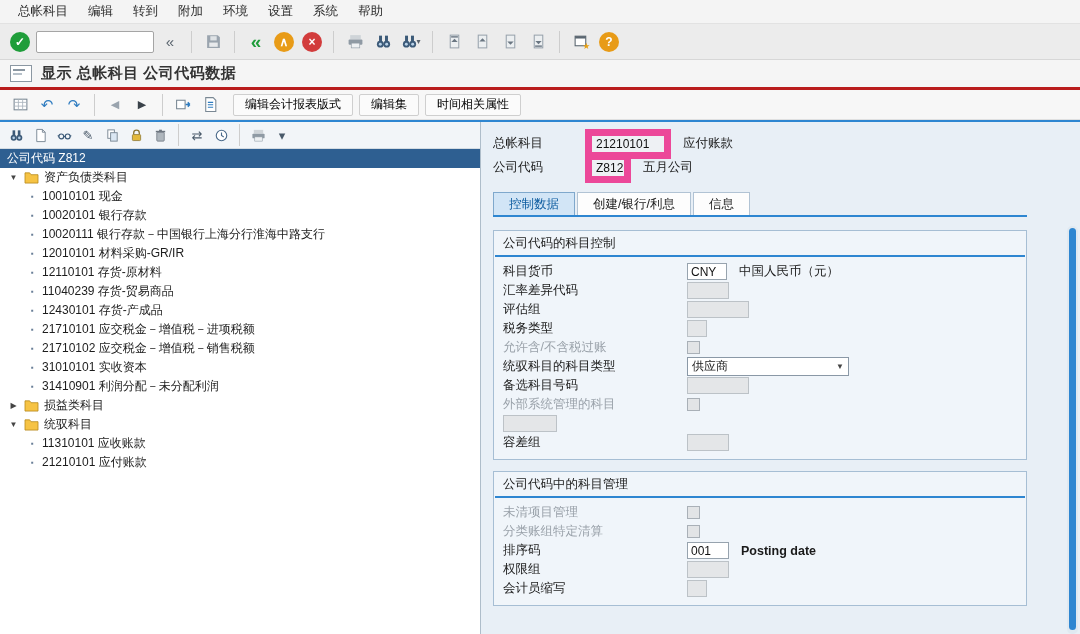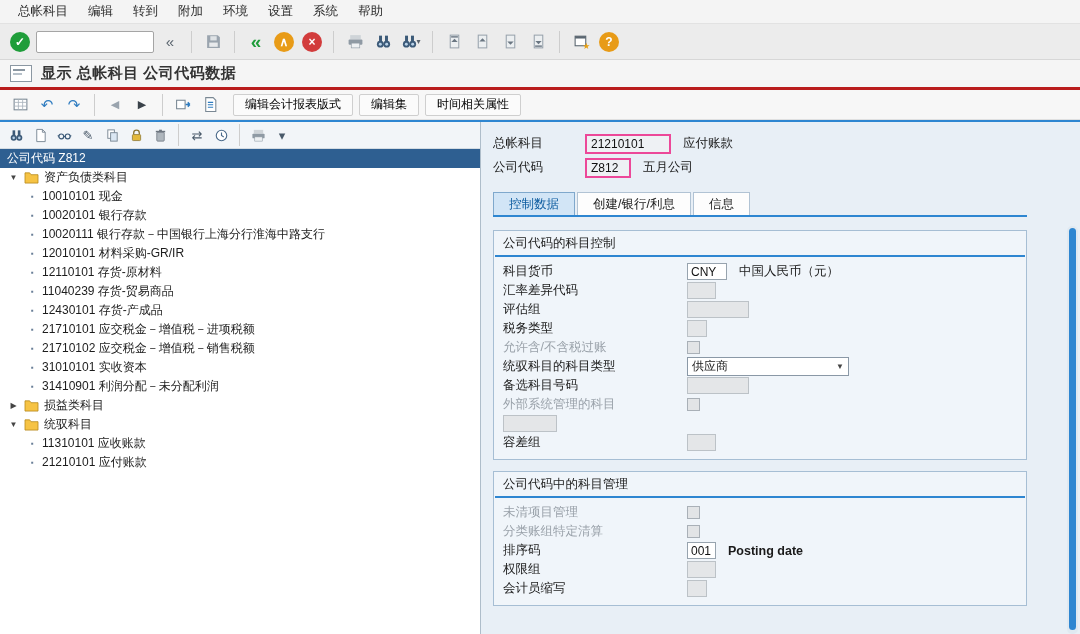--- a/index.html
+++ b/index.html
@@ -57,39 +57,39 @@
   .tw-arrow{width:11px;font-size:8px;color:#444;text-align:center}
   .tw-folder{display:flex}
   .tw-bullet{font-size:8px;color:#6a7f98;width:9px;text-align:center}
   .tw-label{color:#1c1c1c}
 
   
   .right-panel{flex:1;background:#e8eff6;position:relative;overflow:hidden}
   .rp-inner{padding:10px 24px 0 12px;height:100%;overflow:hidden}
   .hf-row{display:flex;align-items:center;height:23px;margin-bottom:1px}
   .hf-label{width:92px;font-size:12.5px;color:#1a1a1a}
-  .hf-value{height:20px;border:2px solid #ec4899;background:#eef1f4;display:flex;align-items:center;padding:8px 4px;font-size:12px;color:#111}
+  .hf-value{height:20px;border:7px solid #ec4899;background:#eef1f4;display:flex;align-items:center;padding:8px 4px;font-size:12px;color:#111}
   .w86{width:86px}.w46{width:46px}
   .hf-desc{margin-left:12px;font-size:12.5px;color:#1a1a1a}
 
   .tab-strip{display:flex;margin-top:13px}
   .tab{height:23px;padding:0 15px;border:1px solid #b1c3d4;border-bottom:none;background:#fdfdfd;display:flex;align-items:center;font-size:12.5px;margin-right:2px;cursor:default;color:#222}
   .tab.active{background:var(--tab-bg,#d2e5f6);color:var(--tab-text,#0a5a9e);border-color:#7fa8cc}
   .tab-underline{height:2px;background:var(--accent,#4a90d2);width:534px;margin-bottom:13px}
 
   .gbox{width:534px;border:1px solid #a6bed4;background:#f0f5fa;margin-bottom:11px;padding-bottom:7px}
   .gbox-title{padding:4px 9px 3px;font-size:12.5px;color:#1c1c1c}
   .gbox-rule{height:2px;background:var(--accent,#1a7fd0);margin:0 1px 5px}
   .frow{display:flex;align-items:center;height:19px;padding-left:9px}
   .flabel{width:184px;font-size:12.5px;color:#1a1a1a;white-space:nowrap;overflow:hidden}
   .flabel.muted{color:#9aa2aa}
   .fctrl{display:flex;align-items:flex-end}
   .fld-input{height:17px;border:1px solid #97a3ae;background:#fff;font-size:12px;padding:0 3px;display:flex;align-items:center;color:#111}
   .fld-input.empty{background:#e4e6e8;border-color:#bcc2c7}
-  .size-xs{width:20px}.size-s{width:29px}.size-m{width:40px}.size-ml{width:54px}.size-l{width:62px}
+  .size-xs{width:20px}.size-s{width:42px}.size-m{width:40px}.size-ml{width:54px}.size-l{width:62px}
   .fld-check{width:13px;height:13px;border:1px solid #a9b0b7;background:#e2e4e6;display:inline-block}
   .fld-select{height:19px;border:1px solid #8a98a6;background:#fff;display:flex;align-items:center;justify-content:space-between;padding:0 4px;width:162px;font-size:12px}
   .sel-arrow{font-size:8px;color:#444;margin-left:6px}
   .fsuffix{margin-left:12px;font-size:12.5px;color:#1a1a1a;white-space:nowrap}
   .fsuffix.bold{font-weight:bold}
 
   .rp-scrollbar{position:absolute;top:104px;bottom:0;right:2px;width:11px;background:#e0e9f1;border-radius:5px}
   .rp-thumb{position:absolute;top:2px;bottom:4px;left:2px;width:7px;background:var(--accent,#4f93d6);border-radius:4px}
 </style>
 </head>

